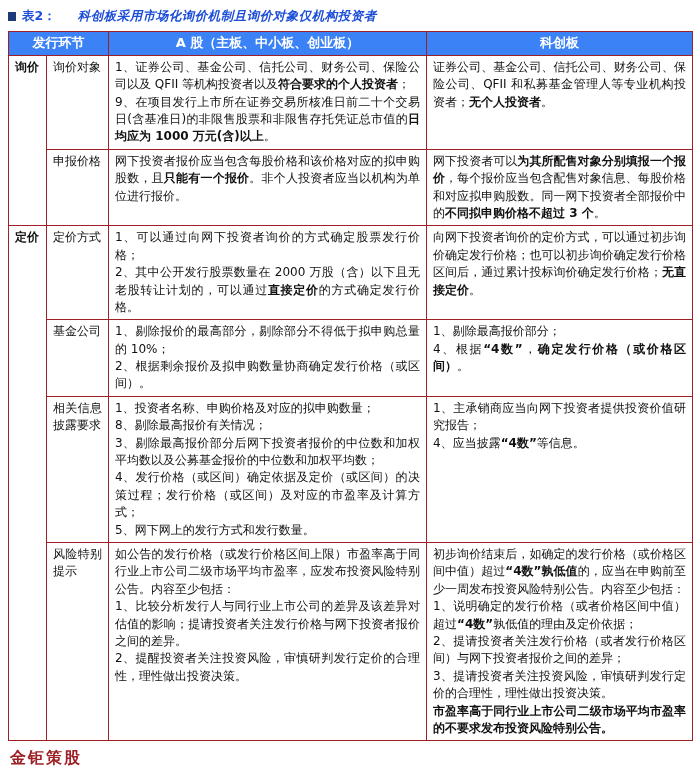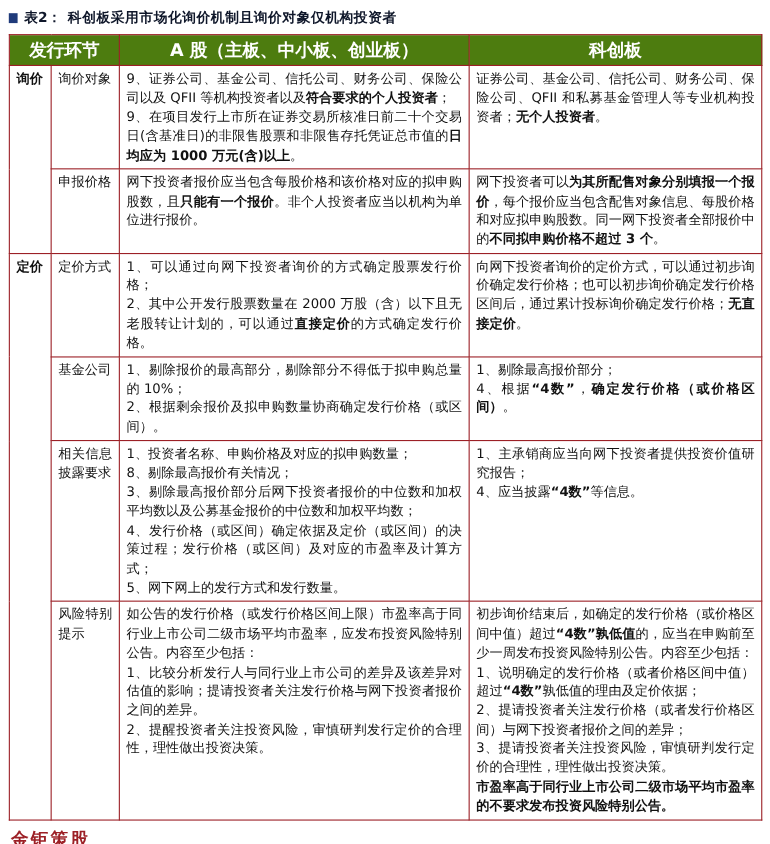--- a/index.html
+++ b/index.html
@@ -6,36 +6,36 @@
   html, body { margin: 0; padding: 0; background: #ffffff; }
   body {
     font-family: "DejaVu Sans", "Liberation Sans", sans-serif;
     color: #111111;
     width: 700px;
   }
   .page { width: 700px; min-height: 767px; padding: 8px 8px 6px 8px; }
 
   .title-row { display: flex; align-items: center; gap: 6px; margin: 0 0 6px 0; }
   .bullet { width: 8px; height: 9px; background: #1f3a7a; flex: 0 0 auto; }
-  .title-label, .title-text { font-weight: bold; color: #0f172a; font-size: 12.5px; }
-  .title-text { letter-spacing: 0.5px; margin-left: 0; }
+  .title-label, .title-text { font-weight: bold; color: #1d4ed8; font-size: 12.5px; }
+  .title-text { letter-spacing: 0.5px; margin-left: 16px; font-style: italic; }
 
   table.cmp {
     border-collapse: collapse;
     width: 684px;
     font-size: 12px;
     line-height: 1.45;
     table-layout: fixed;
   }
   table.cmp th, table.cmp td { border: 1px solid #9c2026; }
   table.cmp th {
-    background: #4d7c0f;
+    background: #3b82f6;
     color: #ffffff;
     font-weight: bold;
-    font-size: 16px;
+    font-size: 13px;
     padding: 2px 4px;
     text-align: center;
   }
   table.cmp td { padding: 3px 6px; vertical-align: top; text-align: justify; }
   td.group-cell { vertical-align: middle; text-align: center; font-weight: bold; padding: 2px; }
   td.sub-cell { vertical-align: middle; text-align: center; padding: 2px 10px; margin-left: 12px; }
   table.cmp p { margin: 0; }
   .b { font-weight: bold; }
 
   .footer { display: flex; justify-content: space-between; align-items: flex-end; margin-top: 7px; padding: 0 2px; }
@@ -66,21 +66,21 @@
         <th colspan="2">发行环节</th>
         <th>A 股（主板、中小板、创业板）</th>
         <th>科创板</th>
       </tr>
     </thead>
     <tbody>
         <tr>
           <td class="group-cell" rowspan="2">询价</td>
           <td class="sub-cell">询价对象</td>
           <td>
-            <p><span>9、证券公司、基金公司、信托公司、财务公司、保险公司以及 QFII 等机构投资者以及</span><span class="b">符合要求的个人投资者</span><span>；</span></p>
+            <p><span>1、证券公司、基金公司、信托公司、财务公司、保险公司以及 QFII 等机构投资者以及</span><span class="b">符合要求的个人投资者</span><span>；</span></p>
             <p><span>9、在项目发行上市所在证券交易所核准日前二十个交易日(含基准日)的非限售股票和非限售存托凭证总市值的</span><span class="b">日均应为 1000 万元(含)以上</span><span>。</span></p>
           </td>
           <td>
             <p><span>证券公司、基金公司、信托公司、财务公司、保险公司、QFII 和私募基金管理人等专业机构投资者；</span><span class="b">无个人投资者</span><span>。</span></p>
           </td>
         </tr>
         <tr>
           <td class="sub-cell">申报价格</td>
           <td>
             <p><span>网下投资者报价应当包含每股价格和该价格对应的拟申购股数，且</span><span class="b">只能有一个报价</span><span>。非个人投资者应当以机构为单位进行报价。</span></p>

